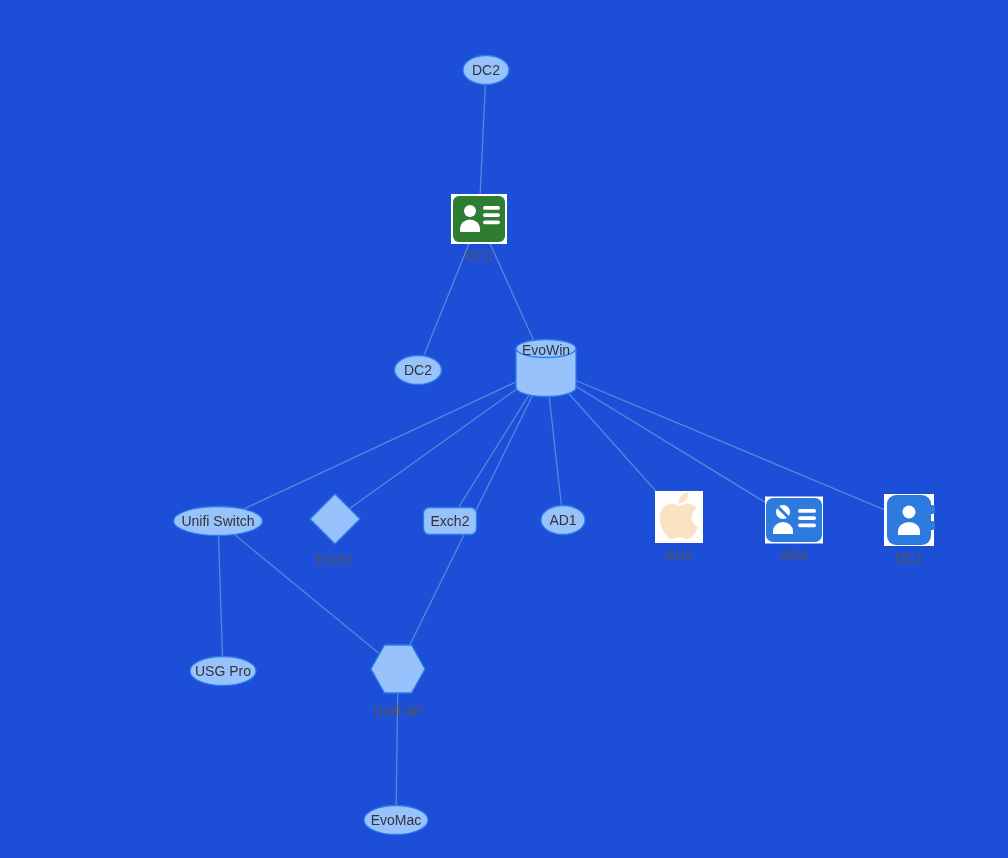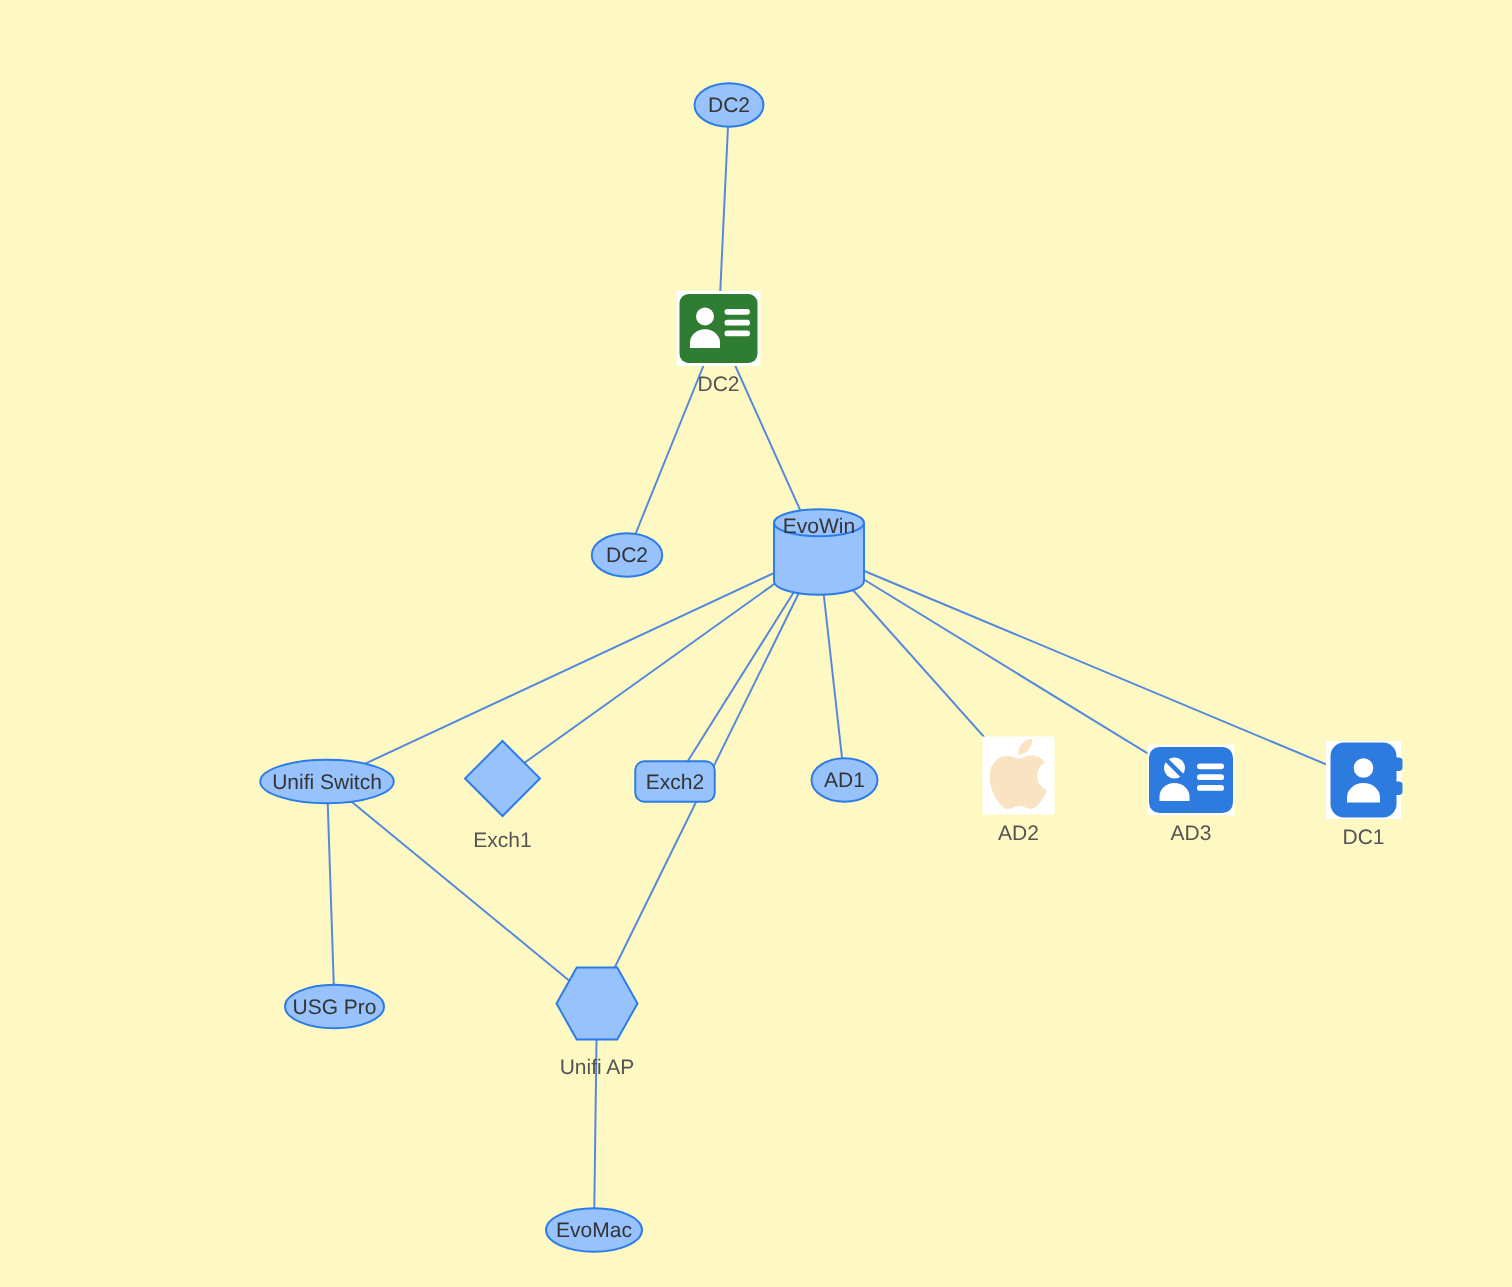--- a/index.html
+++ b/index.html
@@ -8,21 +8,21 @@
     background: #ffffff;
     width: 1008px;
     height: 858px;
     overflow: hidden;
     font-family: "Liberation Sans", sans-serif;
   }
   .graph-wrap {
     position: relative;
     width: 1008px;
     height: 858px;
-    background: #fef9c3;
+    background: #1d4ed8;
   }
   svg text {
     font-family: "Liberation Sans", sans-serif;
     font-size: 14px;
     user-select: none;
   }
 </style>
 </head>
 <body>
 

